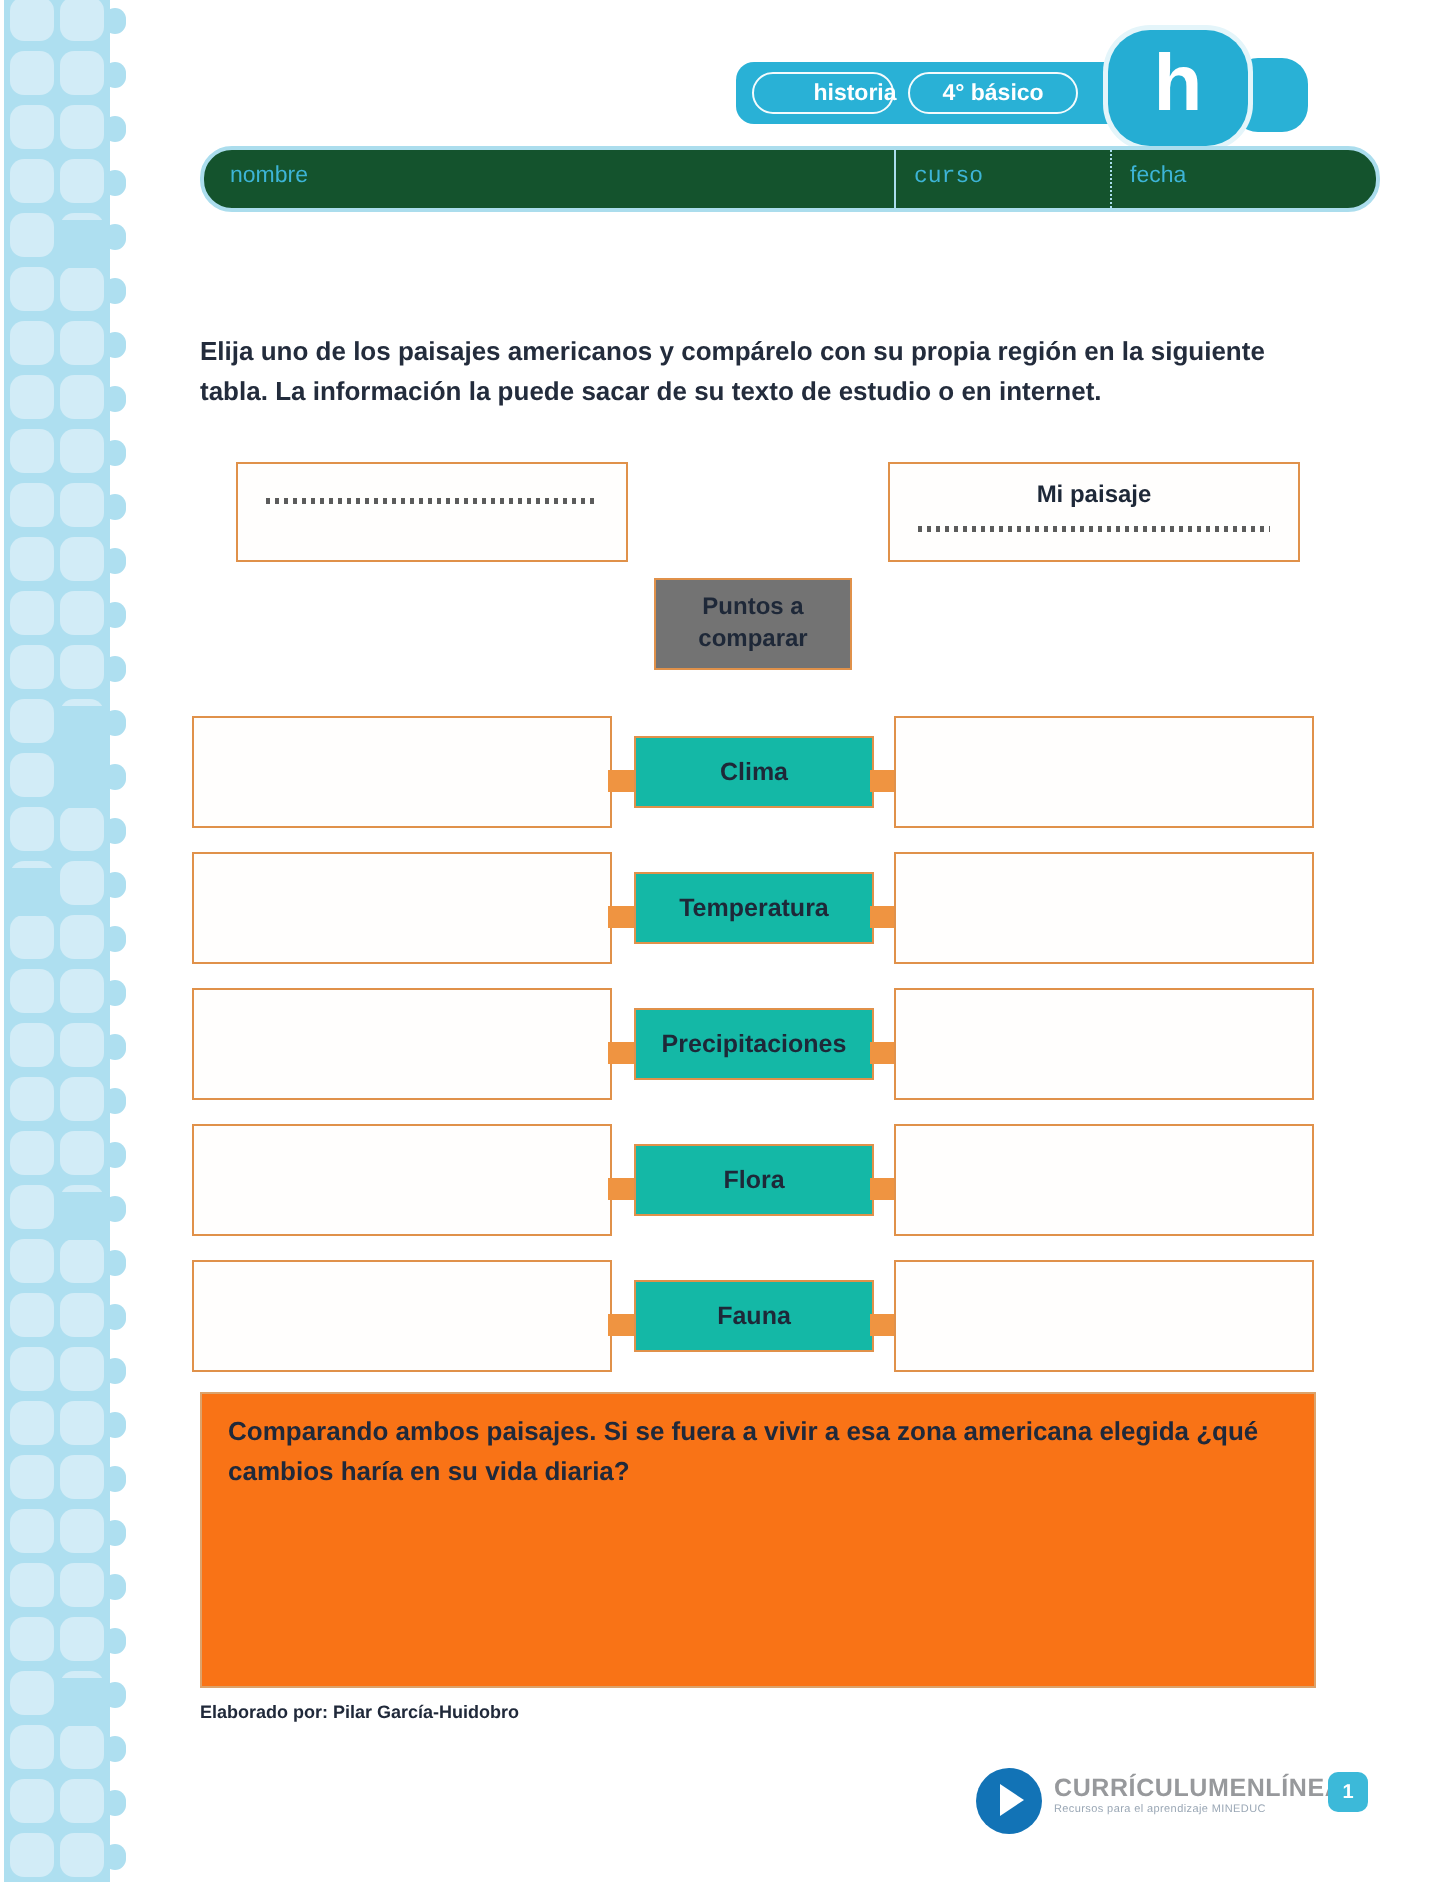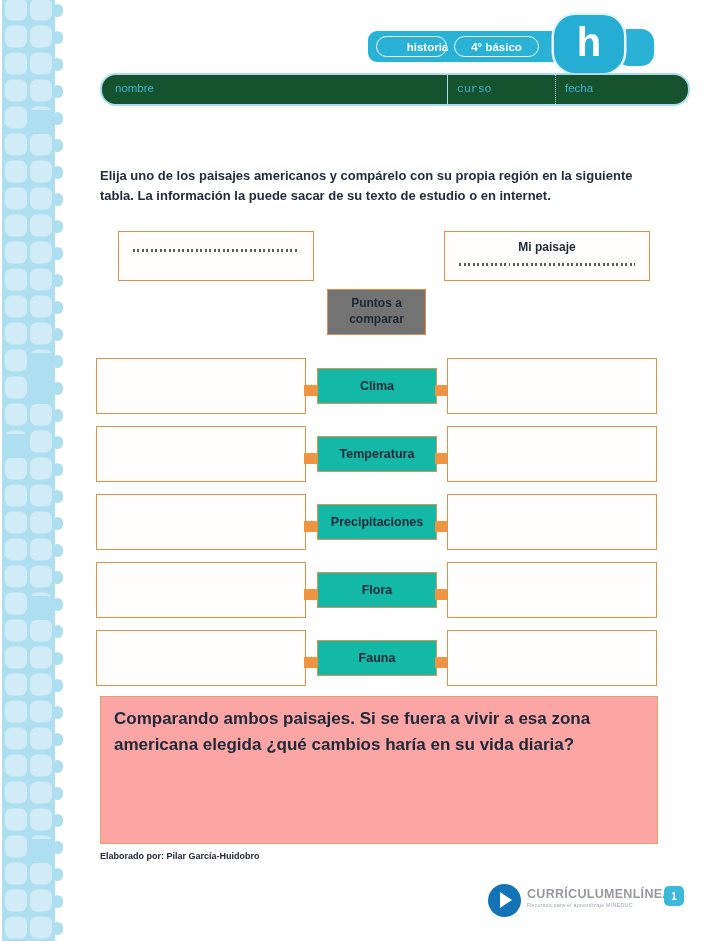--- a/index.html
+++ b/index.html
@@ -92,23 +92,23 @@
     display:flex; align-items:center; justify-content:center;
     font-size:12.5px; font-weight:bold; color:#1e2838;
   }
   .connector { position:absolute; height:11px; background:#ef9441; }
   .conn-l { left:304px; width:14px; }
   .conn-r { left:435px; width:13px; }
 
   
   #question-box {
     left:100px; top:696px; width:558px; height:148px;
-    border:1.5px solid #dca36b; background:#fca5a5;
+    border:1.5px solid #dca36b; background:#f97316;
     padding:9px 13px;
-    font-size:17px; font-weight:bold; color:#20293a; line-height:1.5;
+    font-size:13px; font-weight:bold; color:#20293a; line-height:1.5;
   }
 
   #credits { left:100px; top:851px; font-size:9px; font-weight:bold; color:#20293a; }
 
   
   #footer-logo-circle {
     left:488px; top:884px; width:33px; height:33px;
     background:#1273b6; border-radius:50%;
   }
   #footer-logo-circle .play {

